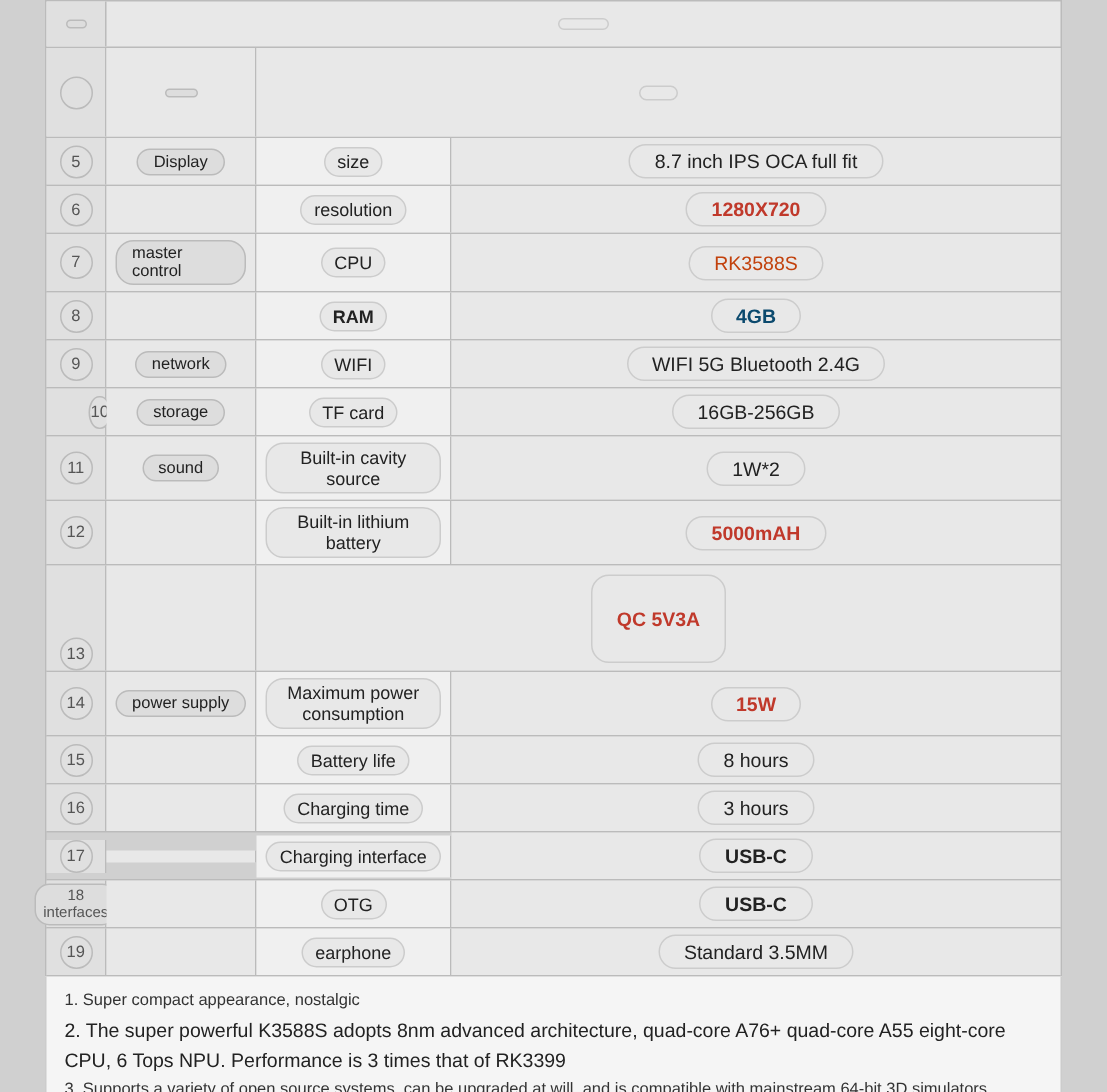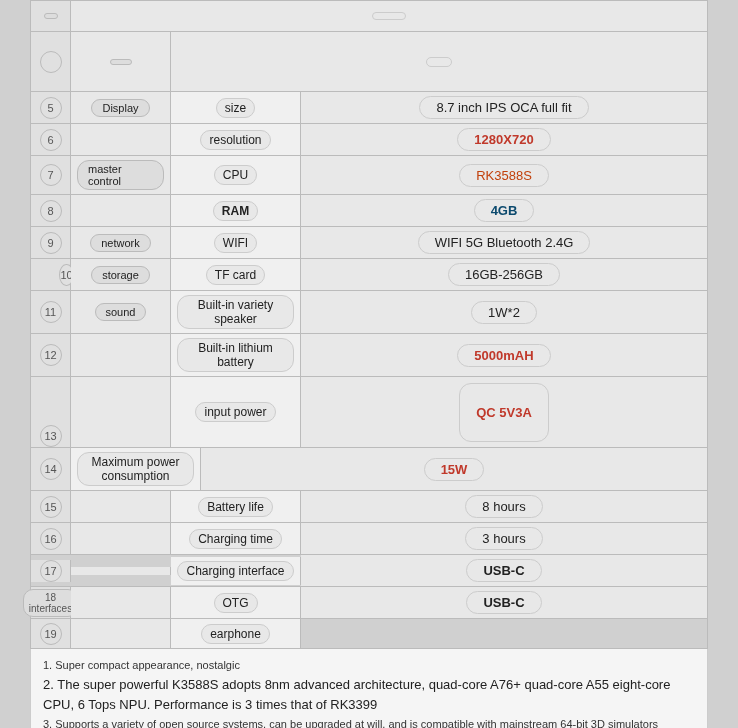--- a/index.html
+++ b/index.html
@@ -224,21 +224,21 @@
         </div>
       </div>
       <div style="display: flex; align-items: stretch; border-bottom: 1px solid rgb(187, 187, 187); min-height: 30px;">
         <div style="width: 40px; min-width: 40px; display: flex; align-items: center; justify-content: center; background: rgb(224, 224, 224); border-right: 1px solid rgb(187, 187, 187); font-size: 12px; color: rgb(85, 85, 85);">
           <div style="background: rgb(224, 224, 224); border: 1px solid rgb(187, 187, 187); border-radius: 50%; width: 22px; height: 22px; display: flex; align-items: center; justify-content: center; font-size: 11px;">11</div>
         </div>
         <div style="width: 100px; min-width: 100px; display: flex; align-items: center; justify-content: center; background: rgb(232, 232, 232); border-right: 1px solid rgb(187, 187, 187); padding: 4px 6px;">
           <span style="background: rgb(221, 221, 221); border: 1px solid rgb(187, 187, 187); border-radius: 12px; padding: 2px 10px; font-size: 11px; display: inline-block;">sound</span>
         </div>
         <div style="width: 130px; min-width: 130px; display: flex; align-items: center; justify-content: center; background: rgb(240, 240, 240); border-right: 1px solid rgb(187, 187, 187); padding: 4px 6px; text-align: center;">
-          <span style="background: rgb(232, 232, 232); border: 1px solid rgb(204, 204, 204); border-radius: 12px; padding: 2px 8px; font-size: 12px; display: inline-block;">Built-in variety speaker</span>
+          <span style="background: rgb(232, 232, 232); border: 1px solid rgb(204, 204, 204); border-radius: 12px; padding: 2px 8px; font-size: 12px; display: inline-block;">Built-in cavity source</span>
         </div>
         <div style="flex: 1 1 0%; display: flex; align-items: center; justify-content: center; background: rgb(232, 232, 232); padding: 4px 8px; text-align: center;">
           <span style="background: rgb(232, 232, 232); border: 1px solid rgb(204, 204, 204); border-radius: 12px; padding: 3px 16px; font-size: 13px; display: inline-block;">1W*2</span>
         </div>
       </div>
       <div style="display: flex; align-items: stretch; border-bottom: 1px solid rgb(187, 187, 187); min-height: 30px;">
         <div style="width: 40px; min-width: 40px; display: flex; align-items: center; justify-content: center; background: rgb(224, 224, 224); border-right: 1px solid rgb(187, 187, 187); font-size: 12px; color: rgb(85, 85, 85);">
           <div style="background: rgb(224, 224, 224); border: 1px solid rgb(187, 187, 187); border-radius: 50%; width: 22px; height: 22px; display: flex; align-items: center; justify-content: center; font-size: 11px;">12</div>
         </div>
         <div style="width: 100px; min-width: 100px; display: flex; align-items: center; justify-content: center; background: rgb(232, 232, 232); border-right: 1px solid rgb(187, 187, 187); padding: 4px 6px;"></div>
@@ -247,31 +247,31 @@
         </div>
         <div style="flex: 1 1 0%; display: flex; align-items: center; justify-content: center; background: rgb(232, 232, 232); padding: 4px 8px; text-align: center;">
           <span style="background: rgb(232, 232, 232); border: 1px solid rgb(204, 204, 204); border-radius: 12px; padding: 3px 16px; font-size: 13px; display: inline-block; color: rgb(192, 57, 43); font-weight: bold;">5000mAH</span>
         </div>
       </div>
       <div style="display: flex; align-items: stretch; border-bottom: 1px solid rgb(187, 187, 187); min-height: 30px;">
         <div style="width: 40px; min-width: 40px; display: flex; align-items: center; justify-content: center; background: rgb(224, 224, 224); border-right: 1px solid rgb(187, 187, 187); font-size: 12px; color: rgb(85, 85, 85);">
           <div style="background: rgb(224, 224, 224); border: 1px solid rgb(187, 187, 187); border-radius: 50%; width: 22px; height: 22px; display: flex; align-items: center; justify-content: center; font-size: 11px; margin-top: 48px;">13</div>
         </div>
         <div style="width: 100px; min-width: 100px; display: flex; align-items: center; justify-content: center; background: rgb(232, 232, 232); border-right: 1px solid rgb(187, 187, 187); padding: 4px 6px;"></div>
-        <div style="width: 130px; min-width: 130px; display: flex; align-items: center; justify-content: center; background: rgb(240, 240, 240); border-right: 1px solid rgb(187, 187, 187); padding: 4px 6px; text-align: center;">
-          <span style="background: rgb(232, 232, 232); border: 1px solid rgb(204, 204, 204); border-radius: 12px; padding: 2px 8px; font-size: 12px; display: inline-block;">input power</span>
-        </div>
         <div style="flex: 1 1 0%; display: flex; align-items: center; justify-content: center; background: rgb(232, 232, 232); padding: 4px 8px; text-align: center;">
           <span style="background: rgb(232, 232, 232); border: 1px solid rgb(204, 204, 204); border-radius: 12px; padding: 21px 16px; font-size: 13px; display: inline-block; color: rgb(192, 57, 43); font-weight: bold;">QC 5V3A</span>
         </div>
       </div>
       <div style="display: flex; align-items: stretch; border-bottom: 1px solid rgb(187, 187, 187); min-height: 30px;">
         <div style="width: 40px; min-width: 40px; display: flex; align-items: center; justify-content: center; background: rgb(224, 224, 224); border-right: 1px solid rgb(187, 187, 187); font-size: 12px; color: rgb(85, 85, 85);">
           <div style="background: rgb(224, 224, 224); border: 1px solid rgb(187, 187, 187); border-radius: 50%; width: 22px; height: 22px; display: flex; align-items: center; justify-content: center; font-size: 11px;">14</div>
         </div>
+        <div style="width: 100px; min-width: 100px; display: flex; align-items: center; justify-content: center; background: rgb(232, 232, 232); border-right: 1px solid rgb(187, 187, 187); padding: 4px 6px;">
+          <span style="background: rgb(221, 221, 221); border: 1px solid rgb(187, 187, 187); border-radius: 12px; padding: 2px 10px; font-size: 11px; display: inline-block;">power supply</span>
+        </div>
         <div style="width: 130px; min-width: 130px; display: flex; align-items: center; justify-content: center; background: rgb(240, 240, 240); border-right: 1px solid rgb(187, 187, 187); padding: 4px 6px; text-align: center;">
           <span style="background: rgb(232, 232, 232); border: 1px solid rgb(204, 204, 204); border-radius: 12px; padding: 2px 8px; font-size: 12px; display: inline-block;">Maximum power consumption</span>
         </div>
         <div style="flex: 1 1 0%; display: flex; align-items: center; justify-content: center; background: rgb(232, 232, 232); padding: 4px 8px; text-align: center;">
           <span style="background: rgb(232, 232, 232); border: 1px solid rgb(204, 204, 204); border-radius: 12px; padding: 3px 16px; font-size: 13px; display: inline-block; color: rgb(192, 57, 43); font-weight: bold;">15W</span>
         </div>
       </div>
       <div style="display: flex; align-items: stretch; border-bottom: 1px solid rgb(187, 187, 187); min-height: 30px;">
         <div style="width: 40px; min-width: 40px; display: flex; align-items: center; justify-content: center; background: rgb(224, 224, 224); border-right: 1px solid rgb(187, 187, 187); font-size: 12px; color: rgb(85, 85, 85);">
           <div style="background: rgb(224, 224, 224); border: 1px solid rgb(187, 187, 187); border-radius: 50%; width: 22px; height: 22px; display: flex; align-items: center; justify-content: center; font-size: 11px;">15</div>
@@ -320,20 +320,23 @@
           <span style="background: rgb(232, 232, 232); border: 1px solid rgb(204, 204, 204); border-radius: 12px; padding: 3px 16px; font-size: 13px; display: inline-block; font-weight: bold;">USB-C</span>
         </div>
       </div>
       <div style="display: flex; align-items: stretch; border-bottom: 1px solid rgb(187, 187, 187); min-height: 30px;">
         <div style="width: 40px; min-width: 40px; display: flex; align-items: center; justify-content: center; background: rgb(224, 224, 224); border-right: 1px solid rgb(187, 187, 187); font-size: 12px; color: rgb(85, 85, 85);">
           <div style="background: rgb(224, 224, 224); border: 1px solid rgb(187, 187, 187); border-radius: 50%; width: 22px; height: 22px; display: flex; align-items: center; justify-content: center; font-size: 11px;">19</div>
         </div>
         <div style="width: 100px; min-width: 100px; display: flex; align-items: center; justify-content: center; background: rgb(232, 232, 232); border-right: 1px solid rgb(187, 187, 187); padding: 4px 6px;"></div>
         <div style="width: 130px; min-width: 130px; display: flex; align-items: center; justify-content: center; background: rgb(240, 240, 240); border-right: 1px solid rgb(187, 187, 187); padding: 4px 6px; text-align: center;">
           <span style="background: rgb(232, 232, 232); border: 1px solid rgb(204, 204, 204); border-radius: 12px; padding: 2px 8px; font-size: 12px; display: inline-block;">earphone</span>
+        </div>
+        <div style="flex: 1 1 0%; display: flex; align-items: center; justify-content: center; background: rgb(232, 232, 232); padding: 4px 8px; text-align: center;">
+          <span style="background: rgb(232, 232, 232); border: 1px solid rgb(204, 204, 204); border-radius: 12px; padding: 3px 16px; font-size: 13px; display: inline-block;">Standard 3.5MM</span>
         </div>
       </div>
     </div>
 
   <div class="notes-section">
   <div style="font-size: 11px; color: rgb(51, 51, 51); line-height: 1.6;">1. Super compact appearance, nostalgic</div>
       <div style="font-size: 13px; color: rgb(34, 34, 34); line-height: 1.6;">2. The super powerful K3588S adopts 8nm advanced architecture, quad-core A76+ quad-core A55 eight-core CPU, 6 Tops NPU. Performance is 3 times that of RK3399</div>
       <div style="font-size: 11px; color: rgb(51, 51, 51); line-height: 1.6;">3. Supports a variety of open source systems, can be upgraded at will, and is compatible with mainstream 64-bit 3D simulators</div>
     </div>
 

